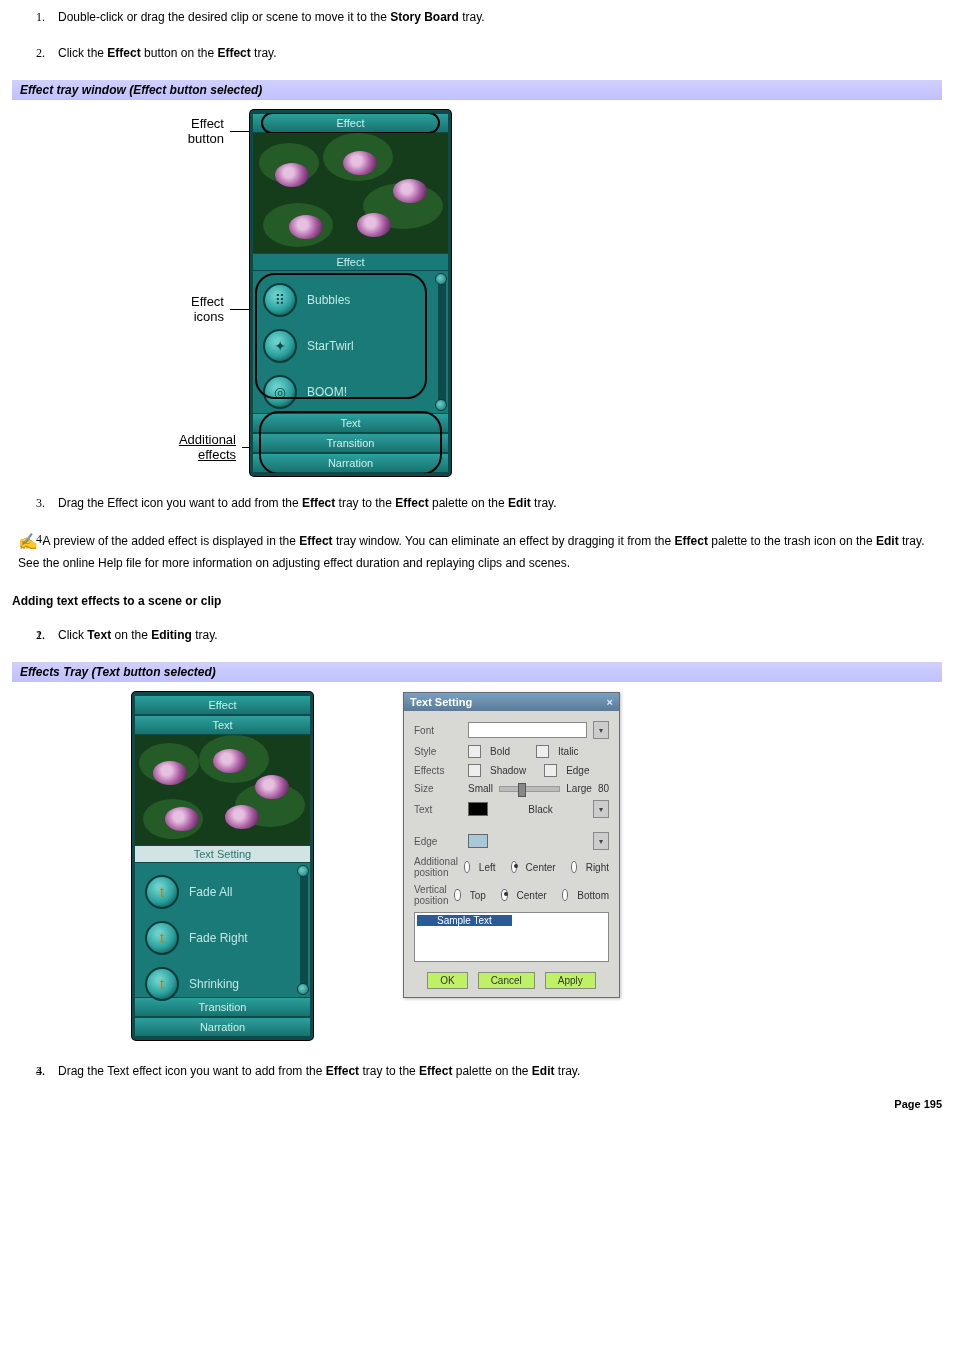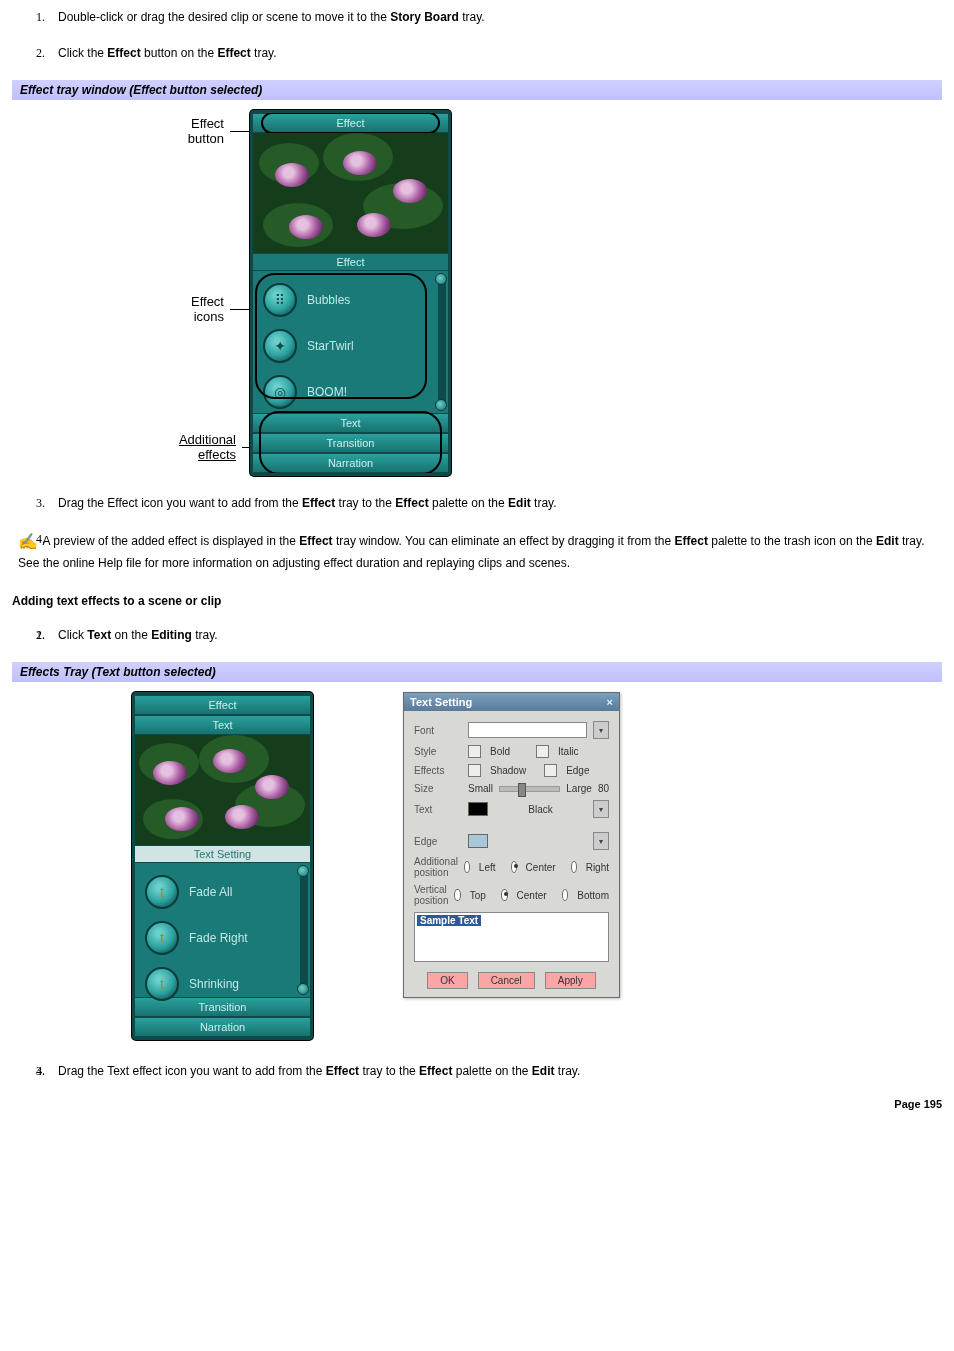--- a/index.html
+++ b/index.html
@@ -167,23 +167,23 @@
     flex:1; height:14px; background:#fff; border:1px solid #888;
   }
   .dd { width:14px; height:16px; background:#ccc; border:1px solid #888; display:flex;align-items:center;justify-content:center;font-size:8px;color:#444;}
   .chk { width:11px; height:11px; border:1px solid #777; background:#eee; display:inline-block; margin-right:3px; vertical-align:middle;}
   .rdo { width:10px; height:10px; border:1px solid #666; border-radius:50%; background:#fff; display:inline-block; margin-right:3px; vertical-align:middle; position:relative;}
   .rdo.sel::after{content:"";position:absolute;left:2px;top:2px;width:4px;height:4px;border-radius:50%;background:#333;}
   .swatch { width:18px; height:12px; border:1px solid #666; display:inline-block; }
   .slider { flex:1; height:4px; background:#bbb; position:relative; border:1px solid #999;}
   .slider .thumb{position:absolute; top:-4px; left:30%; width:6px;height:12px;background:#888;border:1px solid #555;}
   .txtarea{ width:100%; height:50px; background:#fff; border:1px solid #888; padding:2px; box-sizing:border-box; font-size:10px; color:#333;}
-  .txtarea .hl{background:#2a5a9a;color:#fff;padding:0 3px;font-weight:bold;}
+  .txtarea .hl{background:#2a5a9a;color:#fff;padding:0 20px;}
   .dlg-btns{display:flex;justify-content:center;gap:10px;margin-top:10px;}
-  .btn{ padding:2px 12px; background:#fca5a5; border:1px solid #888; font-size:10px;}
+  .btn{ padding:2px 12px; background:#bef264; border:1px solid #888; font-size:10px;}
 </style>
 </head>
 <body>
 
 <ol>
   <li><span class="num">1.</span><span>Double-click or drag the desired clip or scene to move it to the <b>Story Board</b> tray.</span></li>
   <li><span class="num">2.</span><span>Click the <b>Effect</b> button on the <b>Effect</b> tray.</span></li>
 </ol>
 
 <div class="section-bar">Effect tray window (Effect button selected)</div>

